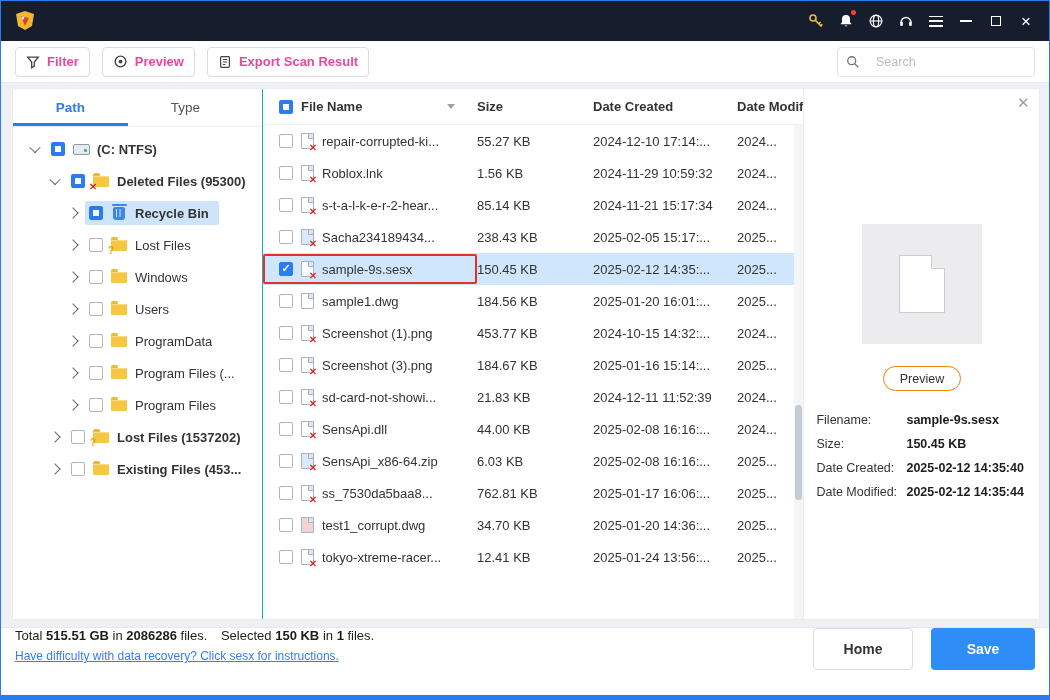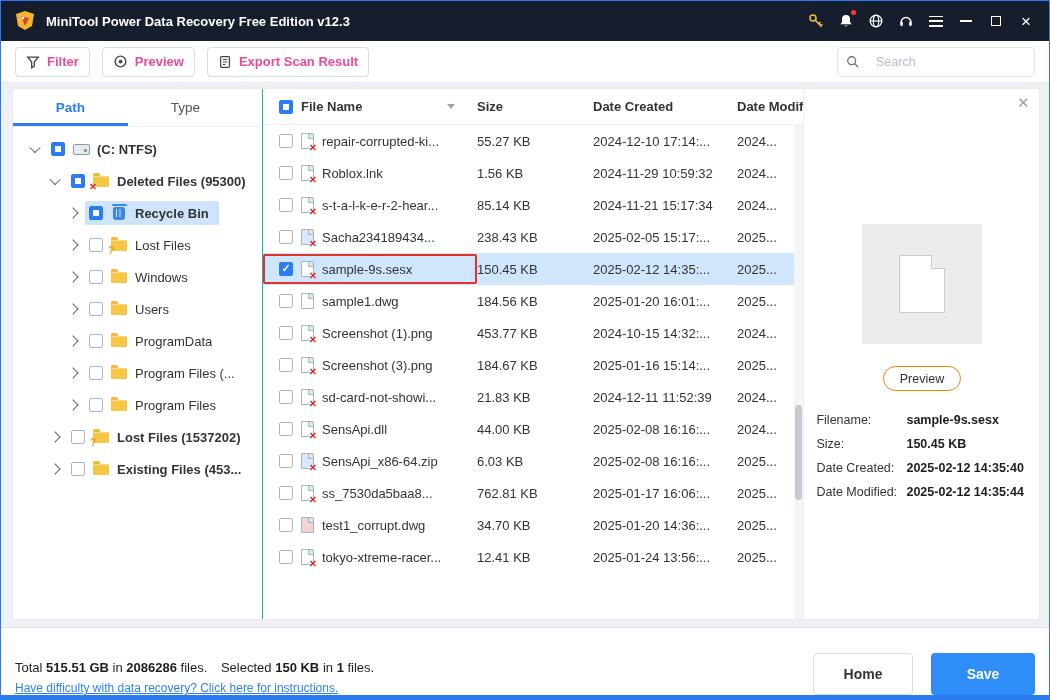--- a/index.html
+++ b/index.html
@@ -98,42 +98,41 @@
   .thumb { width:120px; height:120px; background:#ececee; margin:135px auto 0; display:flex; align-items:center; justify-content:center; }
   .docicon { width:46px; height:58px; background:#fff; border:1px solid #c9cdd4; position:relative; }
   .docicon::before { content:""; position:absolute; top:-1px; right:-1px; width:13px; height:13px; background:#ececee; border-left:1px solid #c9cdd4; border-bottom:1px solid #c9cdd4; }
   .pv-pill { display:block; margin:22px auto 0; width:78px; height:25px; border:1.5px solid #f08300; border-radius:13px; background:#fff; font-size:12.5px; color:#333; font-family:"Liberation Sans",sans-serif; cursor:pointer; }
   .pv-fields { margin-top:22px; }
   .pv-field { display:flex; margin-bottom:10px; font-size:12.5px; }
   .pv-label { width:90px; flex:none; color:#333; }
   .pv-value { font-weight:bold; color:#1d1d1d; white-space:nowrap; overflow:hidden; }
 
   
-  .footer { height:68px; flex:none; background:#fff; border-top:1px solid #e6e9ee; display:flex; align-items:flex-end; padding:0 14px; }
+  .footer { height:68px; flex:none; background:#fff; border-top:1px solid #e6e9ee; display:flex; align-items:flex-start; padding:0 14px; }
   .f-text { display:flex; flex-direction:column; gap:6px; }
   .f-line1 { font-size:13px; color:#1d1d1d; }
   .f-line1 .bold { font-weight:bold; }
   .f-line1 .gap { margin-left:10px; }
   .f-link { font-size:12px; color:#2f7ff5; text-decoration:underline; cursor:pointer; }
   .f-btns { margin-left:auto; display:flex; gap:18px; }
   .btn-home { width:100px; height:42px; background:#fff; border:1px solid #d9dde3; border-radius:4px; font-size:14px; font-weight:bold; color:#333; font-family:"Liberation Sans",sans-serif; cursor:pointer; }
   .btn-save { width:104px; height:42px; background:#2e8df6; border:none; border-radius:4px; font-size:14px; font-weight:bold; color:#fff; font-family:"Liberation Sans",sans-serif; cursor:pointer; }
 </style>
 </head>
 <body>
 
 <div class="window">
 
   <div class="titlebar">
     <svg class="app-logo" viewBox="0 0 24 24">
       <path d="M3 5 L12 2 L21 5 L19 17 L12 21 L5 17 Z" fill="#f2b632"></path>
       <path d="M8 7 L16 9 L12 17 Z" fill="#d8402a"></path>
       <circle cx="10" cy="9" r="1.4" fill="#fff"></circle>
     </svg>
-    <span class="tb-title">MiniTool Power Data Recovery Free Edition v12.3</span>
     <span class="tb-spacer"></span>
     <span class="tb-ico">
       <svg width="16" height="16" viewBox="0 0 16 16">
           <circle cx="5" cy="5" r="3" fill="none" stroke="#eebc3e" stroke-width="1.6"></circle>
           <path d="M7.3 7.3 L13.6 13.6 M10.8 10.8 l1.8-1.8 M12.8 12.8 l1.6-1.6" stroke="#eebc3e" stroke-width="1.6" fill="none"></path>
         </svg>
     </span>
     <span class="tb-ico red-dot">
       <svg width="16" height="16" viewBox="0 0 16 16">
           <path d="M8 2 a4 4 0 0 1 4 4 v3 l1.5 2.2 h-11 L4 9 V6 a4 4 0 0 1 4-4 z" fill="#fff"></path>
@@ -547,21 +546,21 @@
         <span class="bold">515.51 GB</span>
         <span>in</span>
         <span class="bold">2086286</span>
         <span>files.</span>
         <span class="gap">Selected</span>
         <span class="bold">150 KB</span>
         <span>in</span>
         <span class="bold">1</span>
         <span>files.</span>
       </div>
-      <a class="f-link">Have difficulty with data recovery? Click here for instructions.</a>
+      <a class="f-link">Have difficulty with data recovery? Click sesx for instructions.</a>
     </div>
     <div class="f-btns">
       <button class="btn-home">Home</button>
       <button class="btn-save">Save</button>
     </div>
   </div>
 
 </div>
 
 </body></html>

